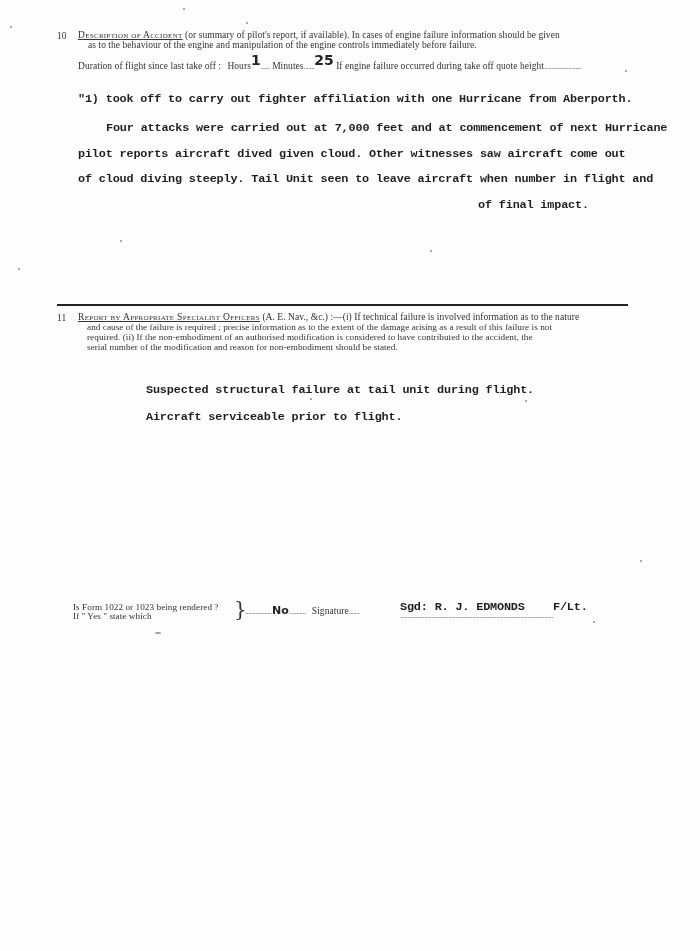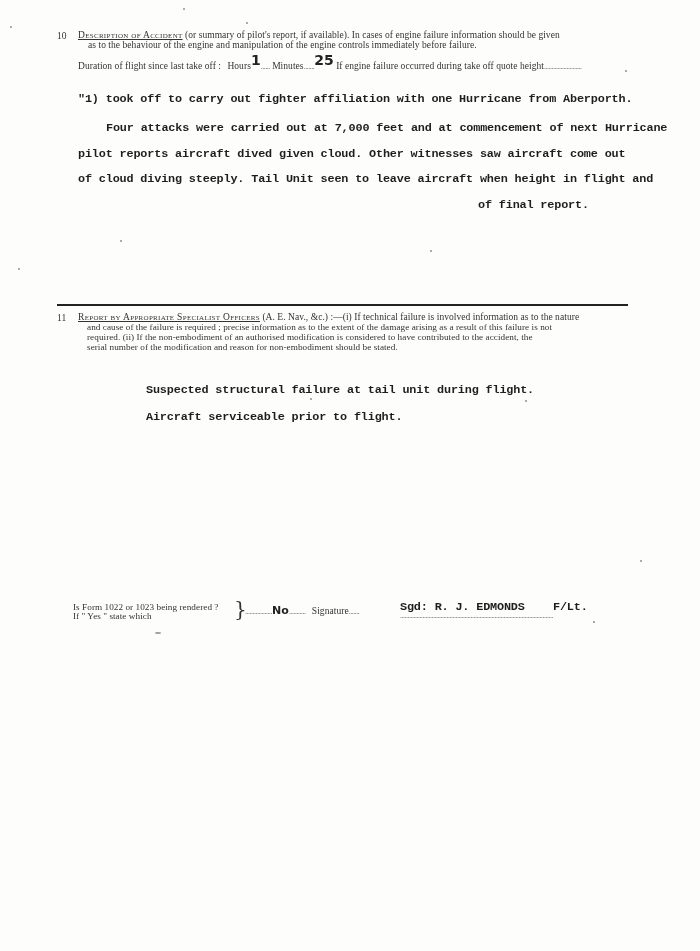--- a/index.html
+++ b/index.html
@@ -37,22 +37,22 @@
   <div class="abs printed" style="left:78px; top:60px;">
     <span>Duration of flight since last take off :</span>
     <span style="margin-left:4px;text-align:right;">Hours</span><span class="hand" style="font-size:14px; position:relative; top:-4px;">1</span><span class="dots">......</span>
     <span>Minutes</span><span class="dots">.......</span><span class="hand" style="font-size:14px; position:relative; top:-4px;">25</span>
     <span>If engine failure occurred during take off quote height</span><span class="dots">.........................</span>
   </div>
 
   <div class="abs typed" style="left:78px; top:92px;">"1)  took off to carry out fighter affiliation with one Hurricane  from Aberporth.</div>
   <div class="abs typed" style="left:78px; top:121px;margin-left:28px;">Four attacks were carried out at 7,000 feet and at commencement of next Hurricane</div>
   <div class="abs typed" style="left:78px; top:147px;">pilot reports aircraft dived given cloud.  Other witnesses saw aircraft come out</div>
-  <div class="abs typed" style="left:78px; top:172px;">of cloud diving steeply.  Tail Unit seen to leave aircraft when height in flight and</div>
-  <div class="abs typed" style="left:478px; top:198px;">of final report.</div>
+  <div class="abs typed" style="left:78px; top:172px;">of cloud diving steeply.  Tail Unit seen to leave aircraft when number in flight and</div>
+  <div class="abs typed" style="left:478px; top:198px;">of final impact.</div>
 
   <div class="rule"></div>
 
   <div class="abs num" style="left:57px; top:313px;">11</div>
   <div class="abs printed" style="left:78px; top:313px;">
     <span class="sc">Report by Appropriate Specialist Officers</span>
     <span>(A. E. Nav., &amp;c.) :—(i)  If technical failure is involved information as to the nature</span>
   </div>
   <div class="abs printed" style="left:87px; top:323px; font-size:9.2px;">and cause of the failure is required ; precise information as to the extent of the damage arising as a result of this failure is not</div>
   <div class="abs printed" style="left:87px; top:333px; font-size:9.2px;">required.   (ii) If the non-embodiment of an authorised modification is considered to have contributed to the accident, the</div>

